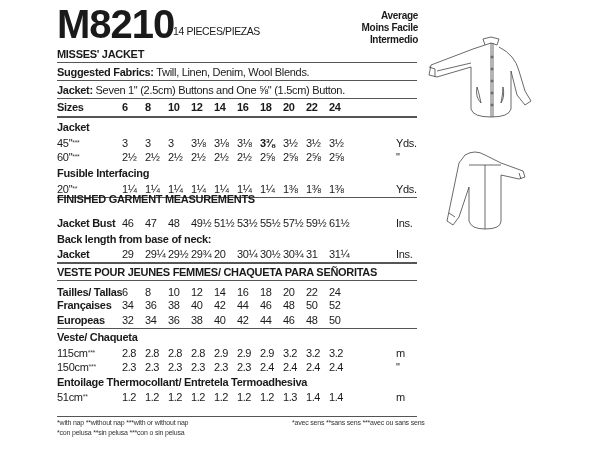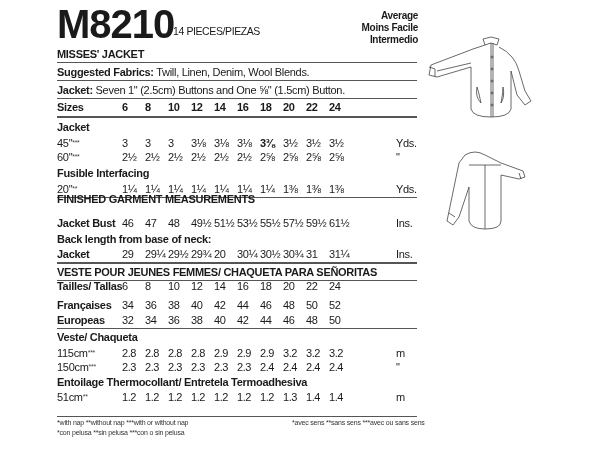--- a/index.html
+++ b/index.html
@@ -135,21 +135,21 @@
     <span class="c" style="left: 203px;">30½</span>
     <span class="c" style="left: 226px;">30¾</span>
     <span class="c" style="left: 249px;">31</span>
     <span class="c" style="left: 272px;">31¼</span>
     <span class="u">Ins.</span>
   </div>
 <div class="hline thick" style="top:262px;"></div>
 
 <div class="line-text b" style="top:265px;">VESTE POUR JEUNES FEMMES/ CHAQUETA PARA SEÑORITAS</div>
 <div class="hline" style="top:280px;"></div>
-<div class="row" style="top:279px;text-decoration:underline;">
+<div class="row" style="top:285px;text-decoration:underline;">
     <span class="lbl b">Tailles/ Tallas</span>
     <span class="c" style="left: 65px;">6</span>
     <span class="c" style="left: 88px;">8</span>
     <span class="c" style="left: 111px;">10</span>
     <span class="c" style="left: 134px;">12</span>
     <span class="c" style="left: 157px;">14</span>
     <span class="c" style="left: 180px;">16</span>
     <span class="c" style="left: 203px;">18</span>
     <span class="c" style="left: 226px;">20</span>
     <span class="c" style="left: 249px;">22</span>

